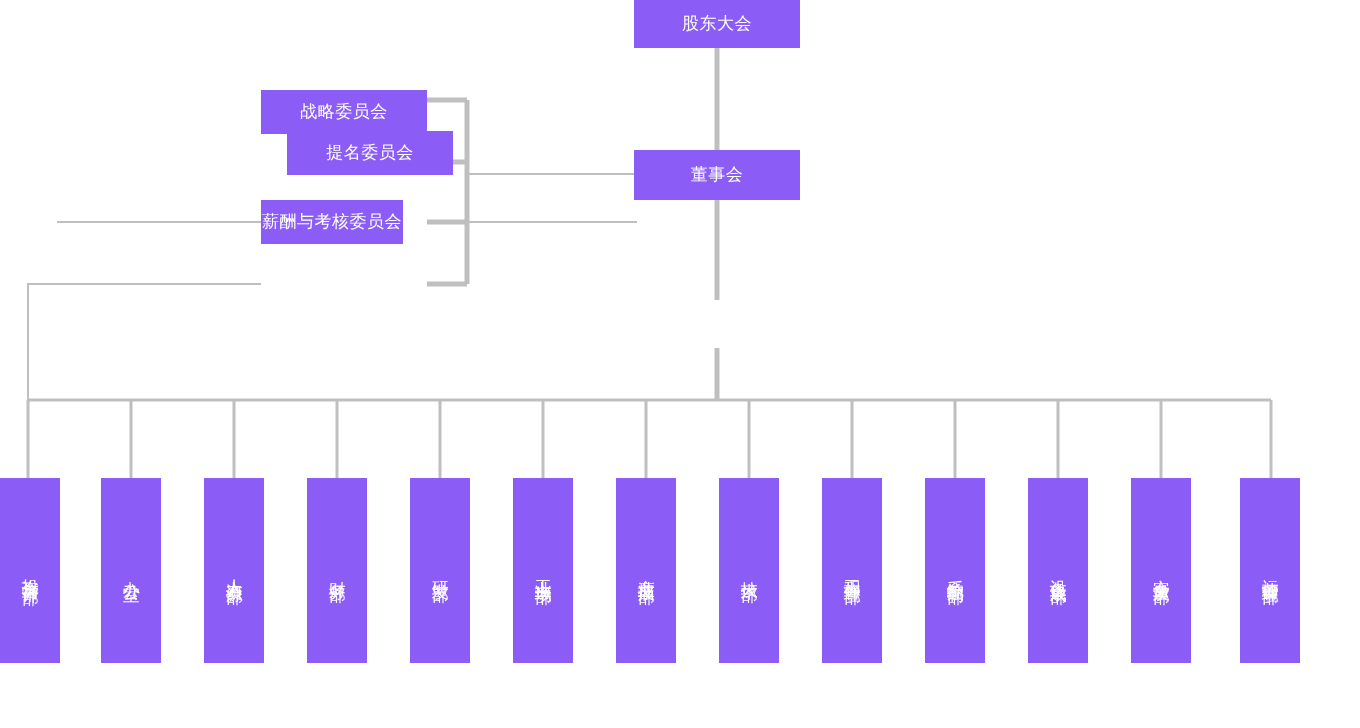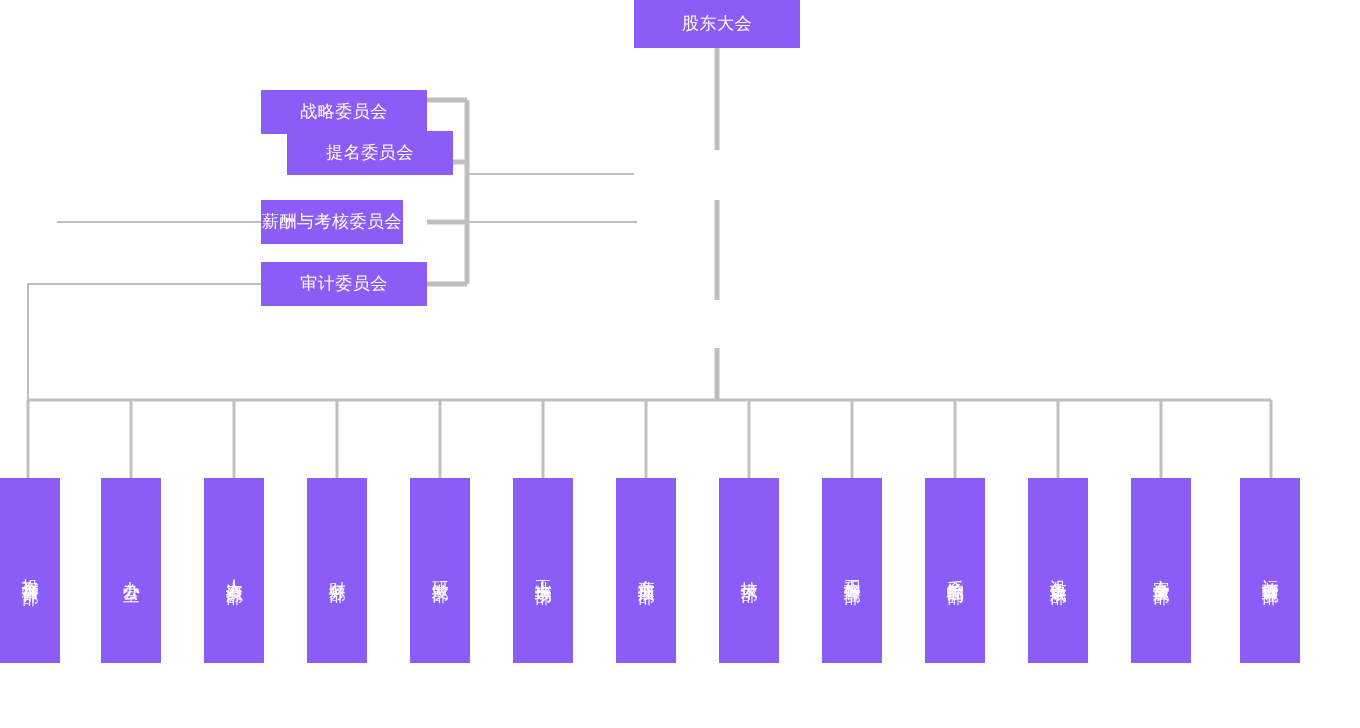--- a/index.html
+++ b/index.html
@@ -101,29 +101,29 @@
       <line x1="852" y1="400" x2="852" y2="478"></line>
       <line x1="955" y1="400" x2="955" y2="478"></line>
       <line x1="1058" y1="400" x2="1058" y2="478"></line>
       <line x1="1161" y1="400" x2="1161" y2="478"></line>
       <line x1="1271" y1="400" x2="1271" y2="478"></line>
     </g>
   </svg>
 
   <div class="node node-h" style="left:634px; top:0px; width:166px; height:48px;">股东大会</div>
 
+  <div class="node node-h" style="left:634px; top:150px; width:166px; height:50px;">董事会</div>
 
 
   <div class="node node-h" style="left:261px; top:90px; width:166px; height:44px;">战略委员会</div>
 
   <div class="node node-h" style="left:261px; top:131px; width:166px; height:44px;margin-left:26px;">提名委员会</div>
 
   <div class="node node-h" style="left:261px; top:200px; width:142px; height:44px;">薪酬与考核委员会</div>
 
-  <div class="node node-h" style="left:261px; top:262px; width:166px; height:44px;">审计委员会</div>
 
   <div class="node node-dept" style="left:0px; top:478px; width:60px; height:185px;">
     <span class="dept-label">投资与审计部</span>
   </div>
 
   <div class="node node-dept" style="left:101px; top:478px; width:60px; height:185px;">
     <span class="dept-label">办公室</span>
   </div>
 
   <div class="node node-dept" style="left:204px; top:478px; width:60px; height:185px;">

